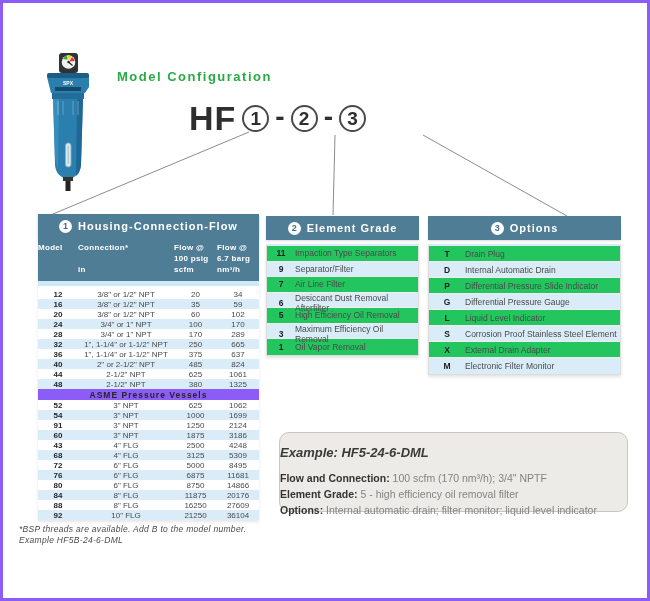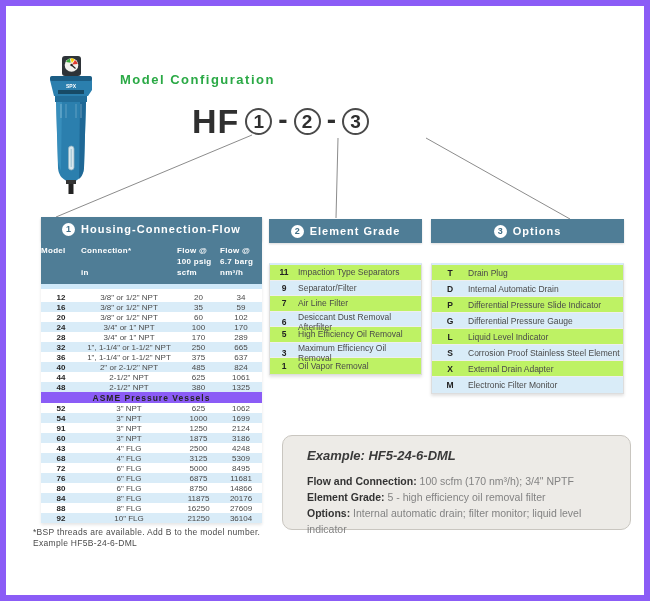--- a/index.html
+++ b/index.html
@@ -1,17 +1,17 @@
 <!DOCTYPE html>
 <html><head>
 <meta charset="utf-8">
 <style>
   * { margin:0; padding:0; box-sizing:border-box; }
   html,body { width:650px; height:601px; background:#fff; font-family:"Liberation Sans", sans-serif; overflow:hidden; }
-  .page { position:relative; width:650px; height:601px; background:#fff; border:6px solid #8b5cf6; }
+  .page { position:relative; width:650px; height:601px; background:#fff; border:3px solid #8b5cf6; }
 
   
   .product { position:absolute; left:40px; top:50px; width:50px; height:142px; }
   .config-title { position:absolute; left:114px; top:66px; font-size:13px; font-weight:bold; letter-spacing:1.5px; color:#2aa945; }
   .model-code { position:absolute; left:186px; top:96px; display:flex; align-items:center; gap:6px; color:#2f2f2f; }
   .model-code .prefix { font-size:34px; font-weight:bold; letter-spacing:1px; }
   .model-code .circle { width:27px; height:27px; border:2px solid #4a4a4a; border-radius:50%; display:flex; align-items:center; justify-content:center; font-size:19px; font-weight:bold; }
   .model-code .dash { font-size:28px; font-weight:bold; padding-bottom:4px; }
   .lines-svg { position:absolute; left:0; top:0; width:650px; height:601px; pointer-events:none; }
 
@@ -25,36 +25,36 @@
   .t1-colhead { background:#4f7d96; color:#fff; padding:4px 0 6px; }
   .t1-grid { display:grid; grid-template-columns:40px 96px 43px 42px; }
   .t1-colhead span { font-size:8px; font-weight:bold; line-height:11px; text-align:left; letter-spacing:.3px; }
   .t1-spacer { height:5px; background:#cfe9fa; margin-bottom:3px; }
   .t1-row { display:grid; grid-template-columns:40px 96px 43px 42px; height:10px; align-items:center; font-size:8px; color:#4a4a4a; }
   .t1-row span { text-align:center; white-space:nowrap; }
   .t1-row .m { font-weight:bold; color:#262626; }
   .t1-rows .t1-row:nth-child(even) { background:#d9ecf8; }
   .t1-asme { height:11px; background:#8b5cf6; display:flex; align-items:center; justify-content:center; font-size:8.5px; font-weight:bold; letter-spacing:1px; color:#262626; }
   .t1-rows2 .t1-row:nth-child(even) { background:#d9ecf8; }
-  .footnote { position:absolute; left:27px; top:521px; font-size:8.5px; color:#4a4a4a; line-height:11px; letter-spacing:.3px; }
+  .footnote { position:absolute; left:16px; top:521px; font-size:8.5px; font-style:italic; color:#4a4a4a; line-height:11px; letter-spacing:.3px; }
 
   
   .t2 { position:absolute; left:263px; top:213px; width:153px; }
   .t3 { position:absolute; left:425px; top:213px; width:193px; }
-  .rows-box { margin-top:20px; border:1px solid #ddd; border-top:2px solid #d7ebf8; box-shadow:0 2px 3px rgba(0,0,0,.12); background:#bef264; }
+  .rows-box { margin-top:4px; border:1px solid #ddd; border-top:2px solid #d7ebf8; box-shadow:0 2px 3px rgba(0,0,0,.12); background:#22c55e; }
   .g-row { display:grid; align-items:center; font-size:8.5px; color:#4a4a4a; border-bottom:1px solid #eee; }
   .g-row:last-of-type { border-bottom:none; }
   .t2 .g-row { grid-template-columns:28px 1fr; height:15.5px; }
   .t3 .g-row { grid-template-columns:36px 1fr; height:16px; }
   .g-row .c { text-align:center; font-weight:bold; color:#222; }
   .g-row .l { text-align:left; }
   .rows-box .g-row:nth-child(even) { background:#d9ecf8; }
 
   
-  .example { position:absolute; left:276px; top:429px; width:349px; height:95px; background:#edebe7; border:1px solid #c9c6c0; border-radius:10px; padding:12px 24px; }
+  .example { position:absolute; left:276px; top:429px; width:349px; height:80px; background:#edebe7; border:1px solid #c9c6c0; border-radius:10px; padding:12px 0; }
   .example .ex-title { font-size:13px; font-weight:bold; font-style:italic; color:#3a3a3a; margin-bottom:10px; }
   .example .ex-line { font-size:10.5px; line-height:16px; color:#838383; }
   .example .ex-line b { color:#333; }
 </style>
 </head>
 <body>
 
 <div class="page">
 
   <svg class="lines-svg">

